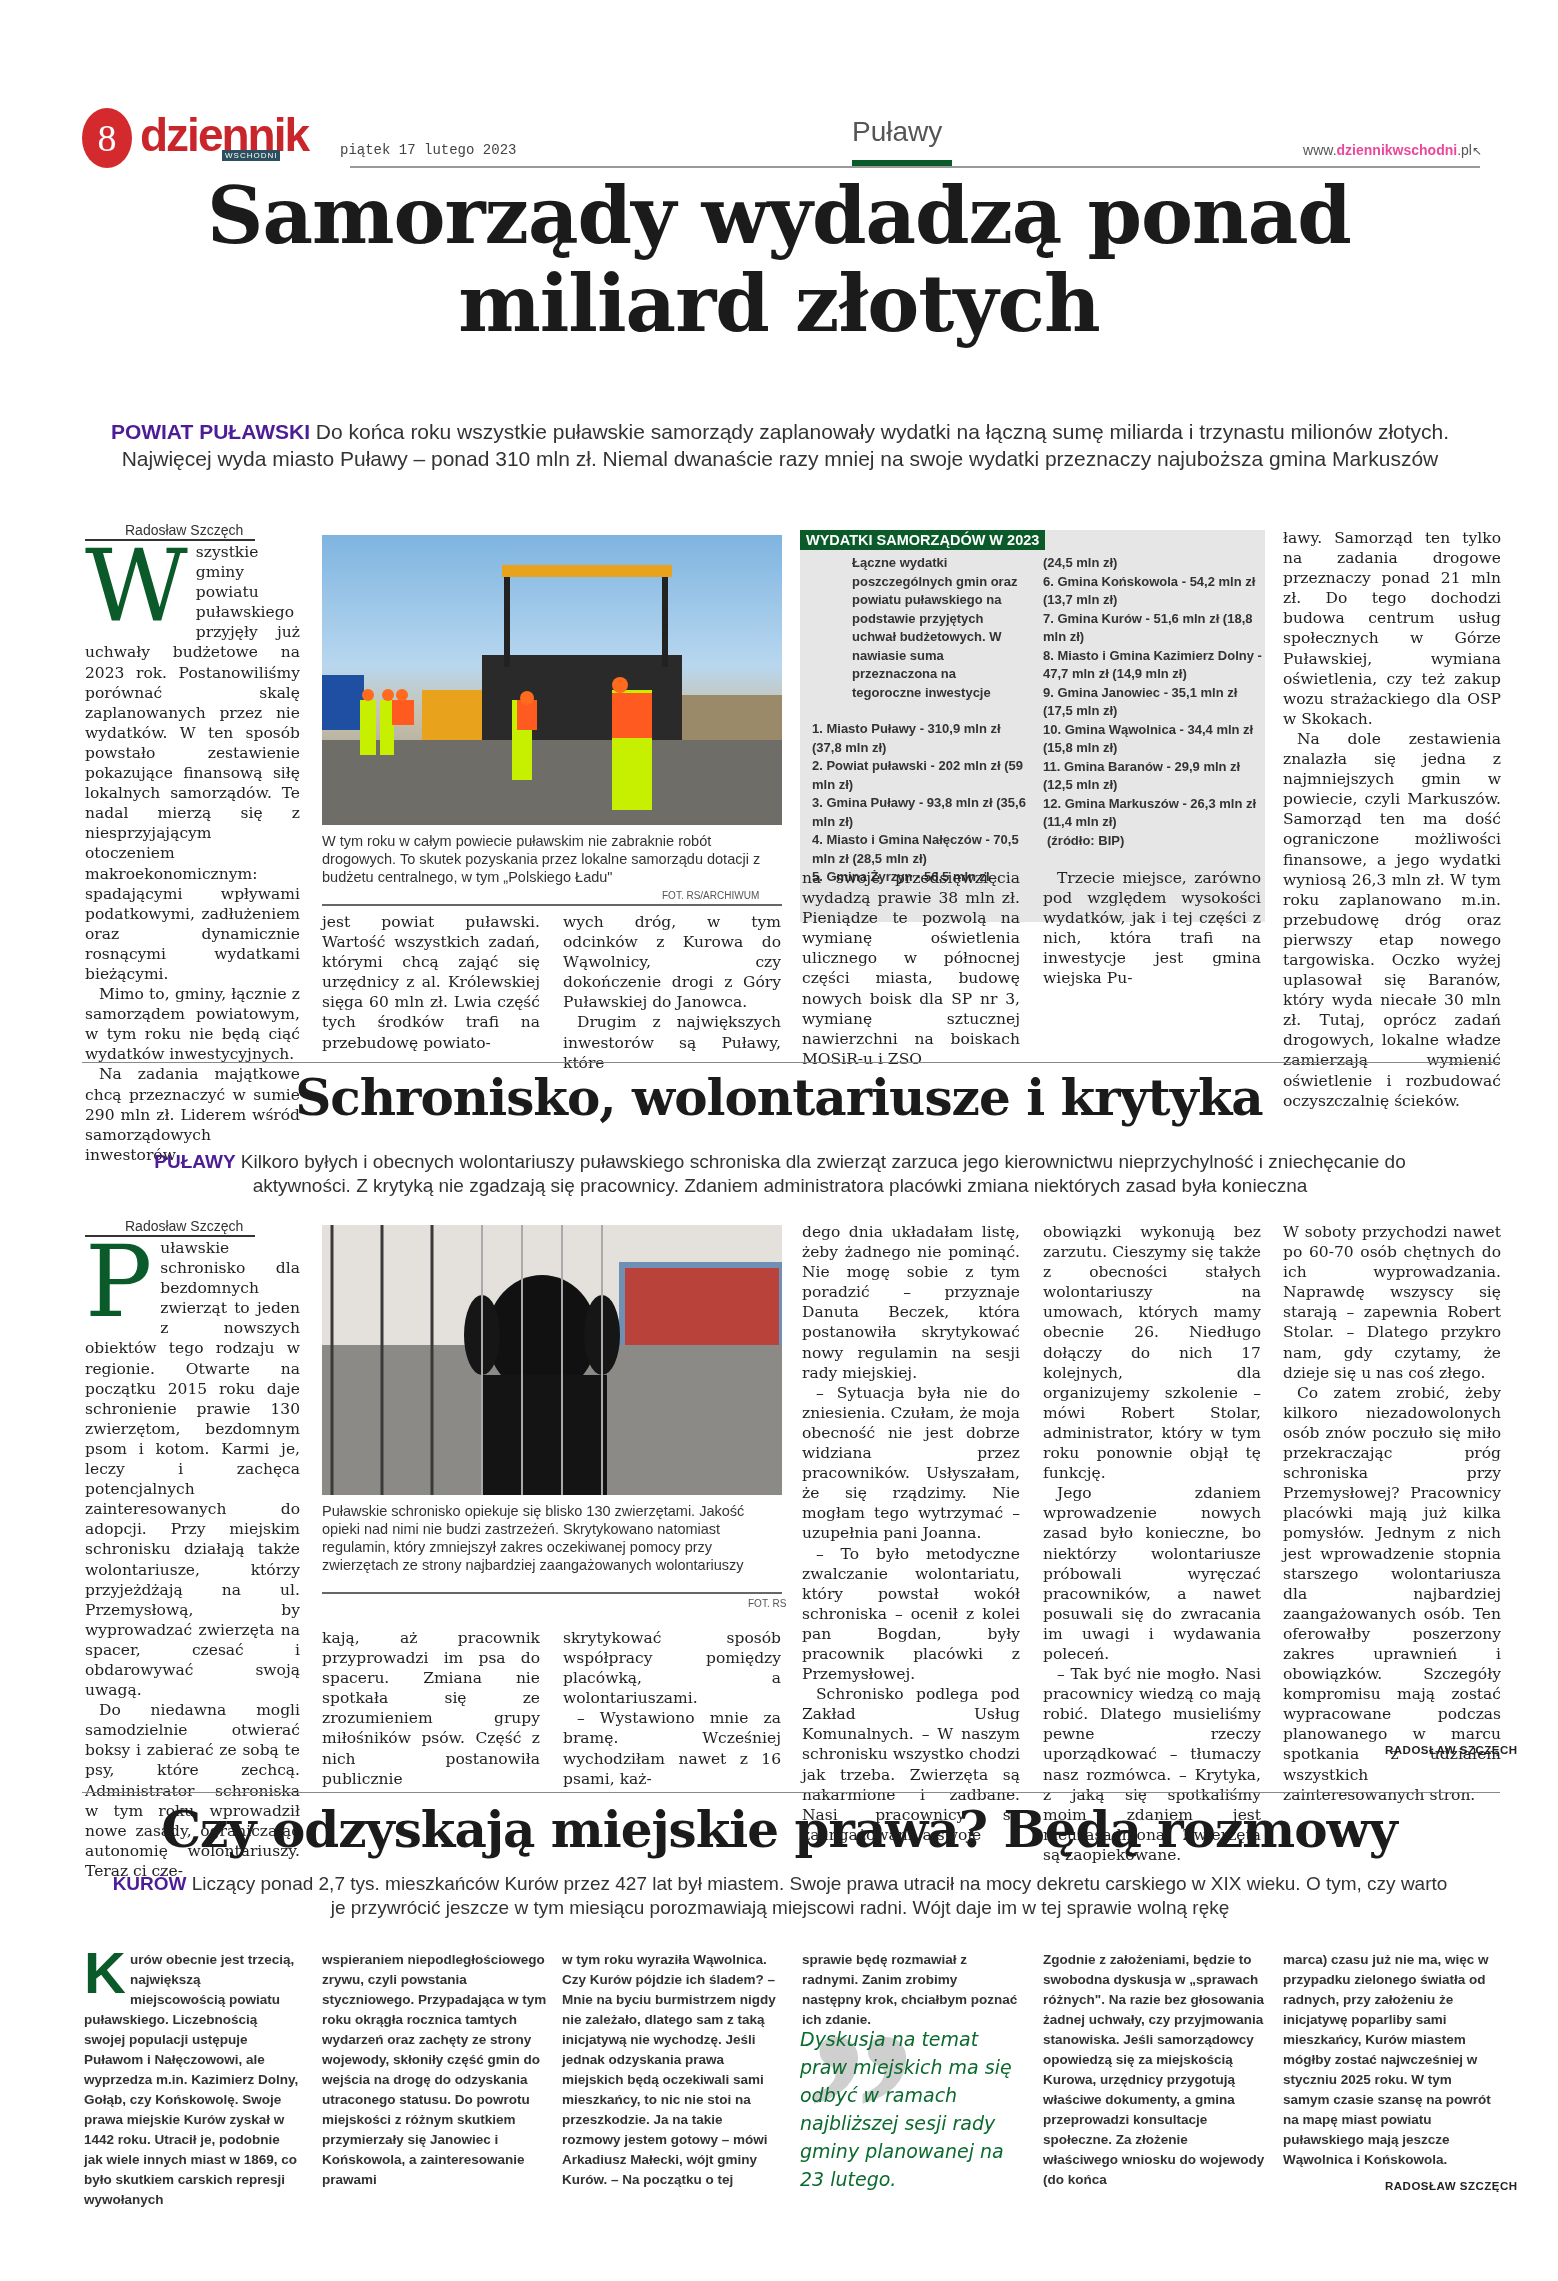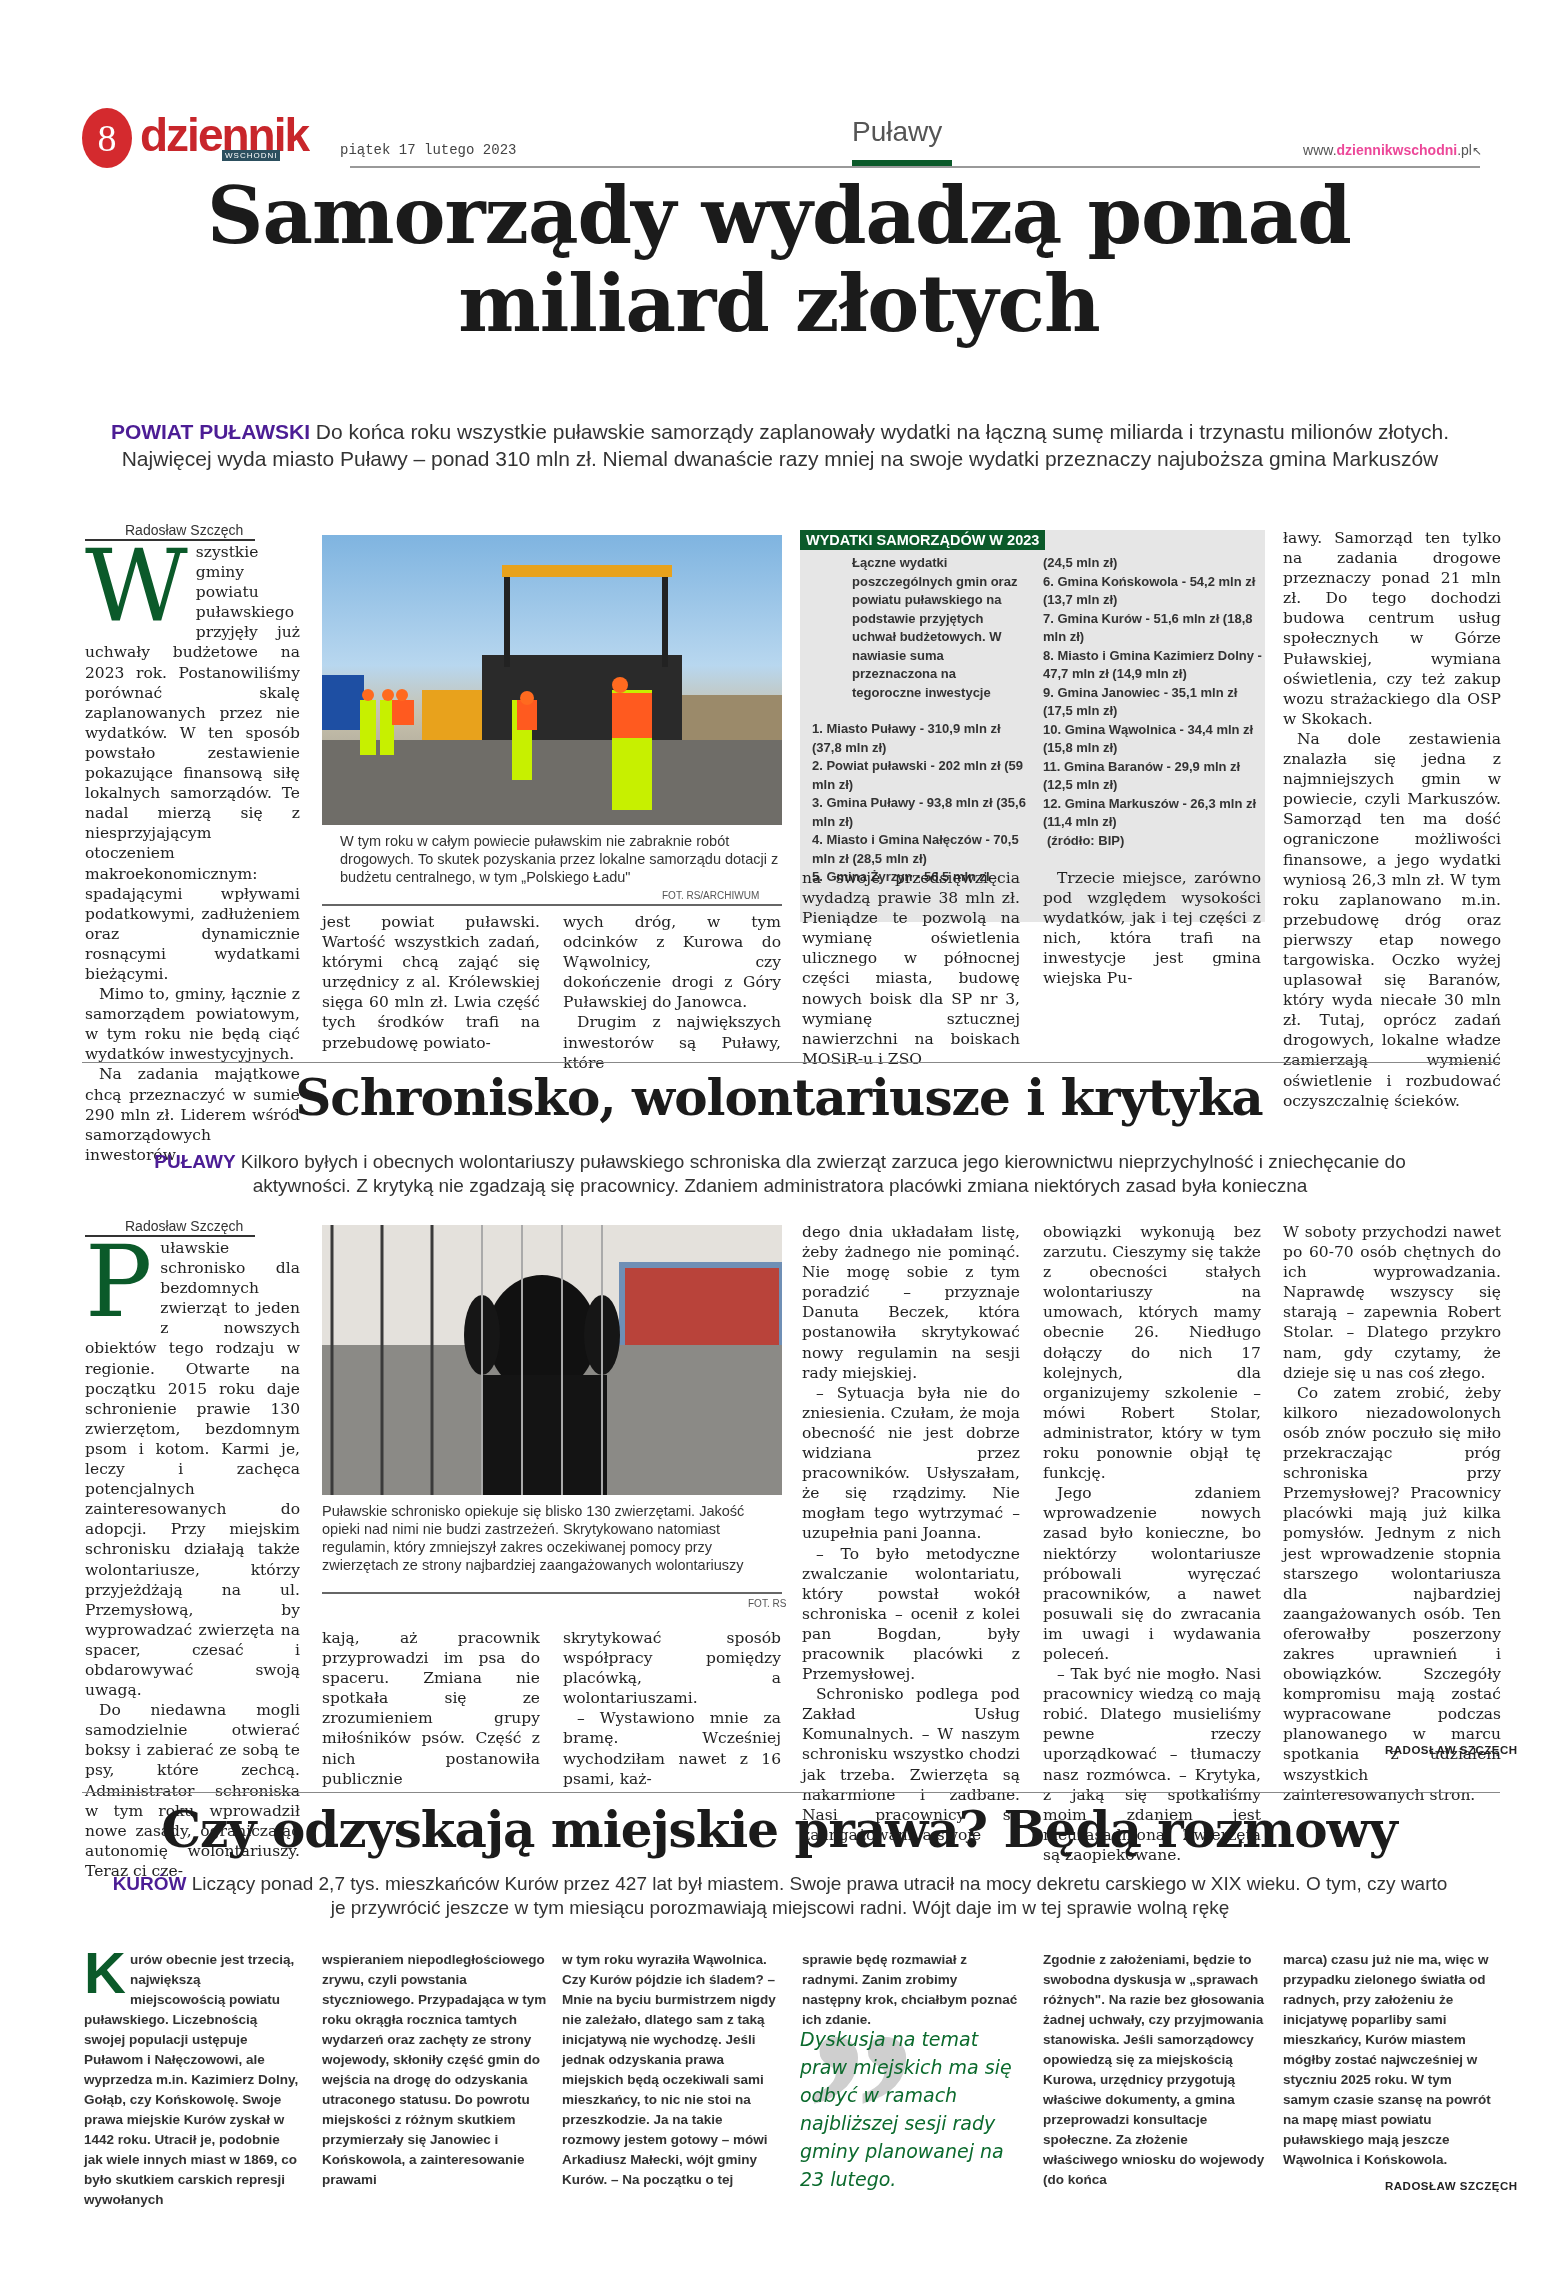--- a/index.html
+++ b/index.html
@@ -105,21 +105,21 @@
       </g>
     <g fill="#ff6a1f">
         <circle cx="46" cy="160" r="6"></circle>
         <circle cx="66" cy="160" r="6"></circle>
         <circle cx="80" cy="160" r="6"></circle>
         <circle cx="205" cy="163" r="7"></circle>
         <circle cx="298" cy="150" r="8"></circle>
       </g>
   </svg>
 </div>
-<div class="caption" style="left:340px; top:832px; width:460px;">W tym roku w całym powiecie puławskim nie zabraknie robót drogowych. To skutek pozyskania przez lokalne samorządu dotacji z budżetu centralnego, w tym „Polskiego Ładu"</div>
+<div class="caption" style="left:322px; top:832px; width:460px;">W tym roku w całym powiecie puławskim nie zabraknie robót drogowych. To skutek pozyskania przez lokalne samorządu dotacji z budżetu centralnego, w tym „Polskiego Ładu"</div>
 <div class="credit" style="left:662px; top:890px;">FOT. RS/ARCHIWUM</div>
 <div class="cap-rule" style="left:322px; top:904px; width:460px;"></div>
 
 <div class="col" style="left:322px; top:912px; width:218px;">
   <p class="noind">jest powiat puławski. Wartość wszystkich zadań, którymi chcą zająć się urzędnicy z al. Królewskiej sięga 60 mln zł. Lwia część tych środków trafi na przebudowę powiato-</p>
 </div>
 <div class="col" style="left:563px; top:912px; width:218px;">
   <p class="noind">wych dróg, w tym odcinków z Kurowa do Wąwolnicy, czy dokończenie drogi z Góry Puławskiej do Janowca.</p>
   <p>Drugim z największych inwestorów są Puławy, które</p>
 </div>

